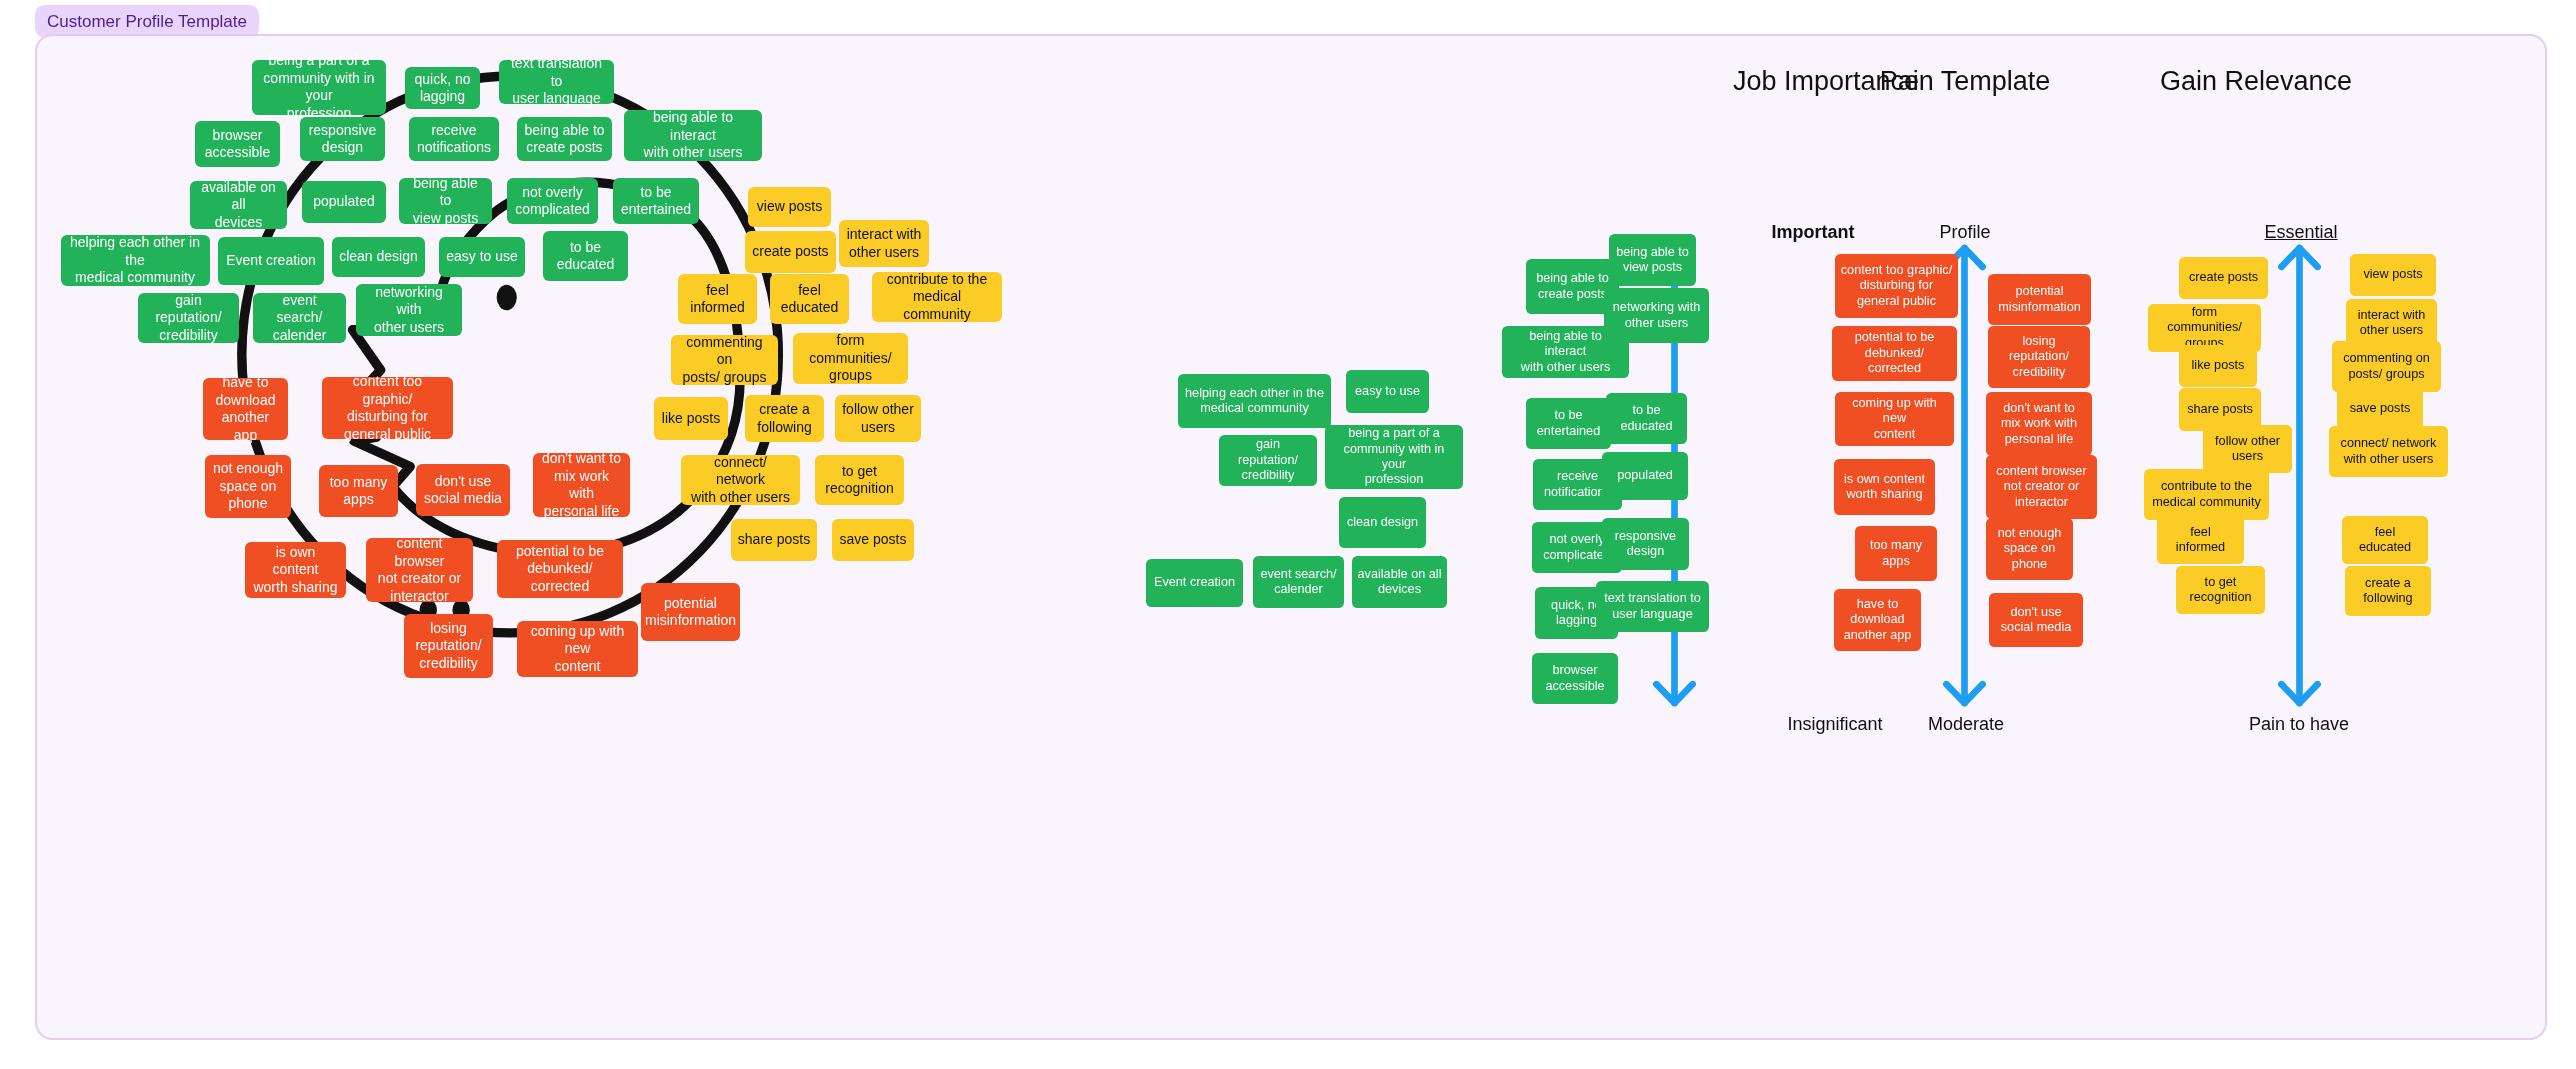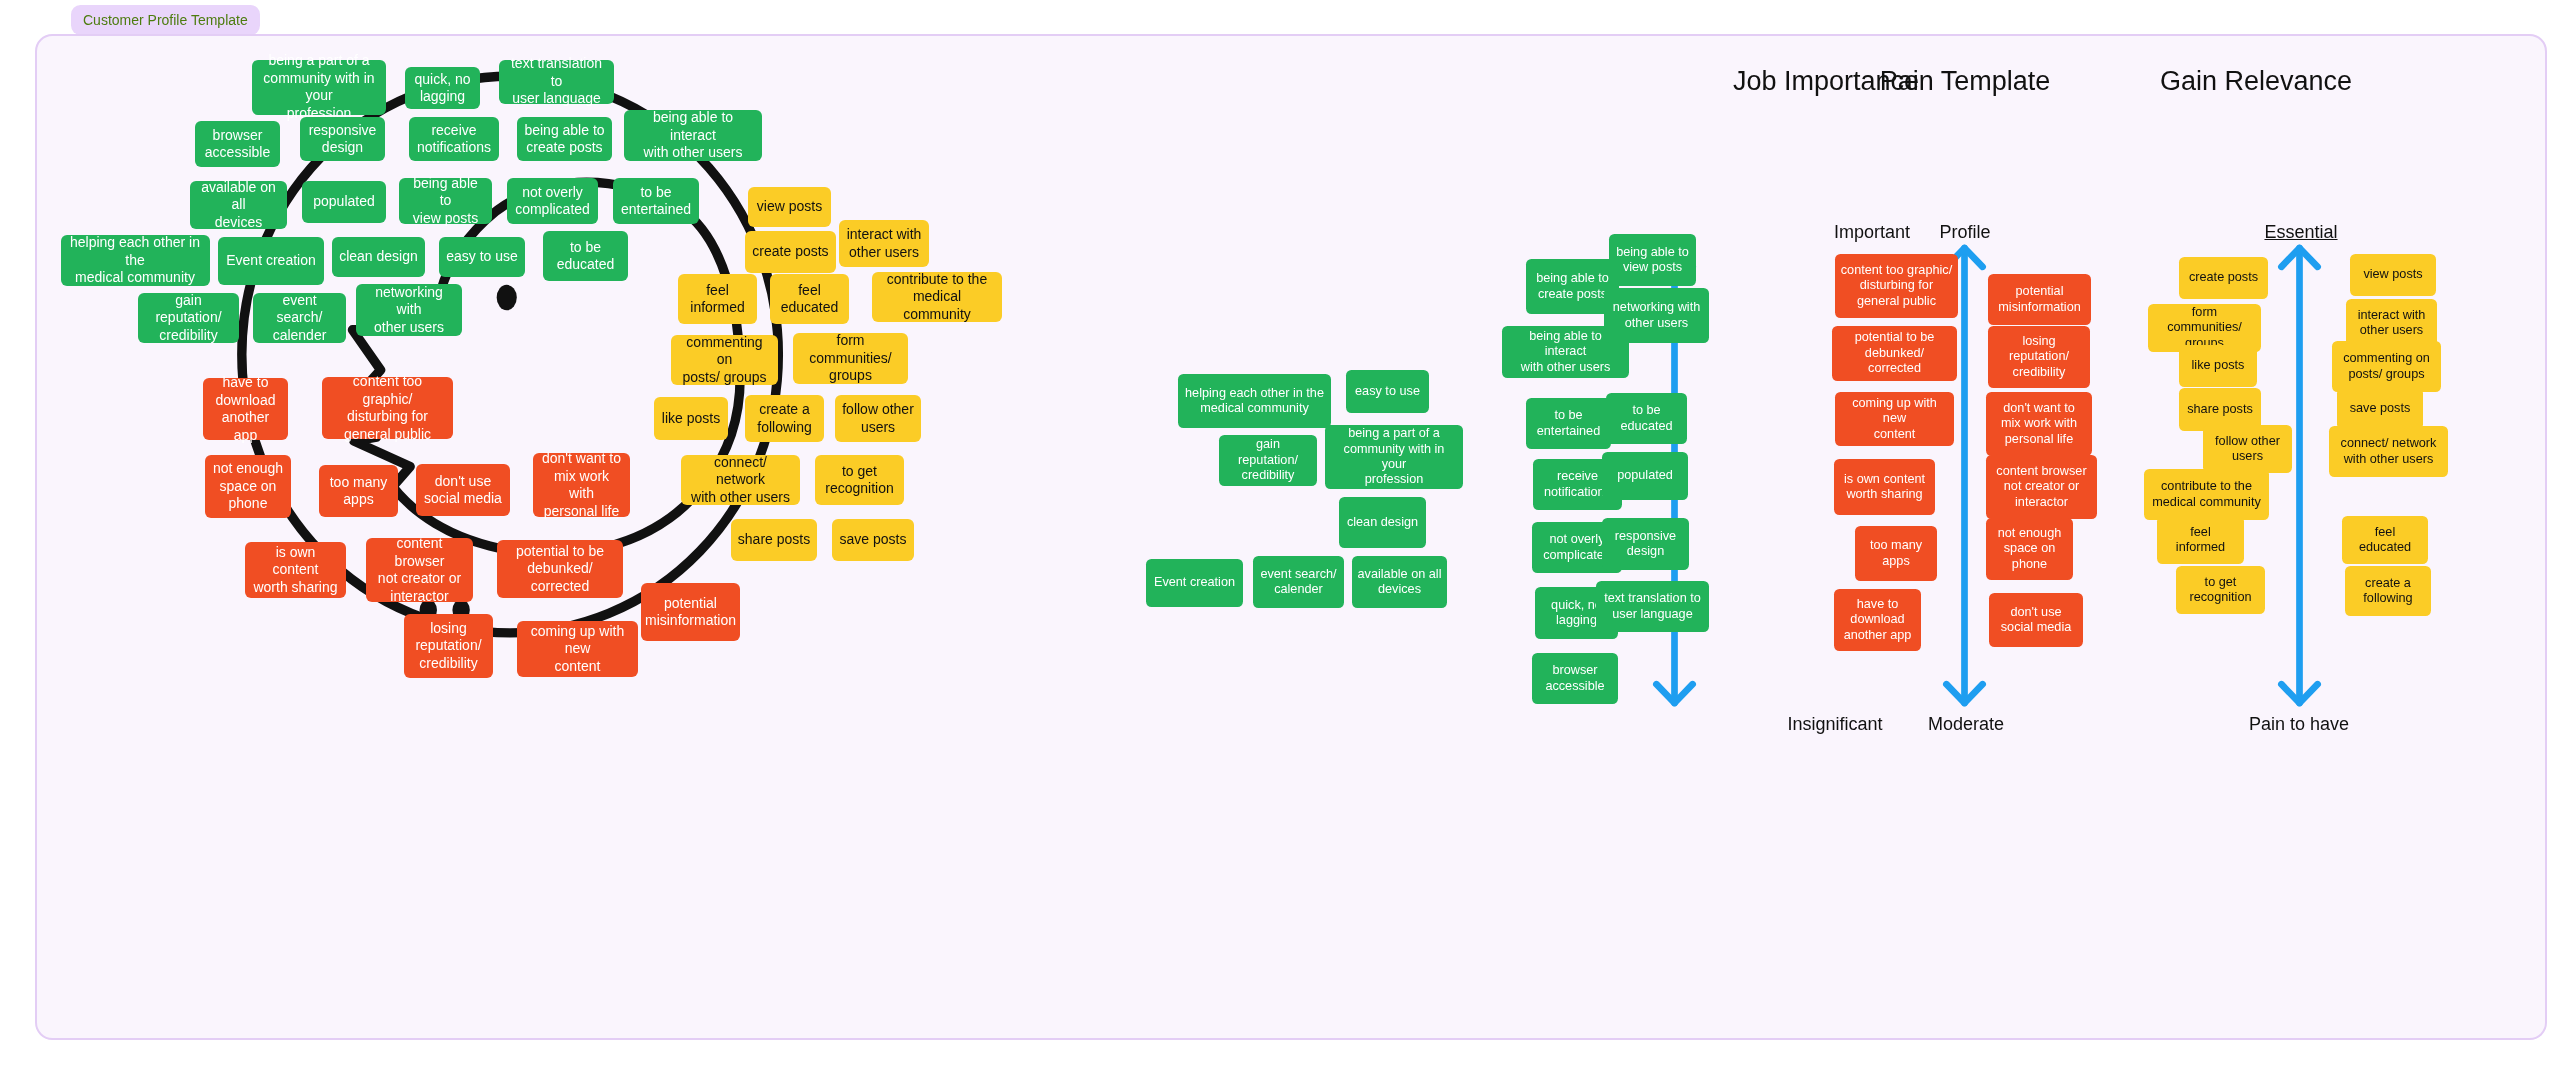--- a/index.html
+++ b/index.html
@@ -8,27 +8,26 @@
     background: #ffffff;
     font-family: "Liberation Sans", sans-serif;
     overflow: hidden;
   }
 
   
   #title-chip {
     position: absolute;
     left: 35px; top: 5.4px;
     background: #e9d5fb;
-    color: #4d7c0f;
-    font-size: 14px;
+    color: #4c1d95;
+    font-size: 17px;
     line-height: 1;
     padding: 7.4px 12px 8.7px 12px;
     border-radius: 9.4px;
     white-space: nowrap;
-    margin-left: 36px;
   }
 
   
   #board {
     position: absolute;
     left: 35px; top: 34px;
     width: 2512px; height: 1006px;
     background: #faf5fd;
     border: 2px solid #e3cdf5;
     border-radius: 17.4px;
@@ -232,21 +231,21 @@
 misinformation</div>
       </div>
   </div>
 
   <div id="ranking">
 
     <div class="col-title" style="left:702px; top:30px;">Job Importance</div>
     <div class="col-title" style="left:841px; top:30px;">Pain Template</div>
     <div class="col-title" style="left:1132px; top:30px;">Gain Relevance</div>
 
-    <div class="axis-top" style="left:748px; top:186px;">Important</div>
+    <div class="axis-top" style="left:689px; top:186px;font-weight:bold;">Important</div>
     <div class="axis-top" style="left:841px; top:186px;">Profile</div>
     <div class="axis-top" style="left:1177px; top:186px;text-decoration:underline;">Essential</div>
 
     <div class="axis-bottom" style="left:711px; top:678px;">Insignificant</div>
     <div class="axis-bottom" style="left:842px; top:678px;">Moderate</div>
     <div class="axis-bottom" style="left:1175px; top:678px;">Pain to have</div>
 
     <div id="arrows-host">
         <svg class="arrow-svg" width="47" height="463" viewBox="0 0 70 690" style="left: 527px; top: 208px;">
           <line x1="35" y1="6" x2="35" y2="684" stroke="#1e9ef0" stroke-width="10" stroke-linecap="round"></line>

